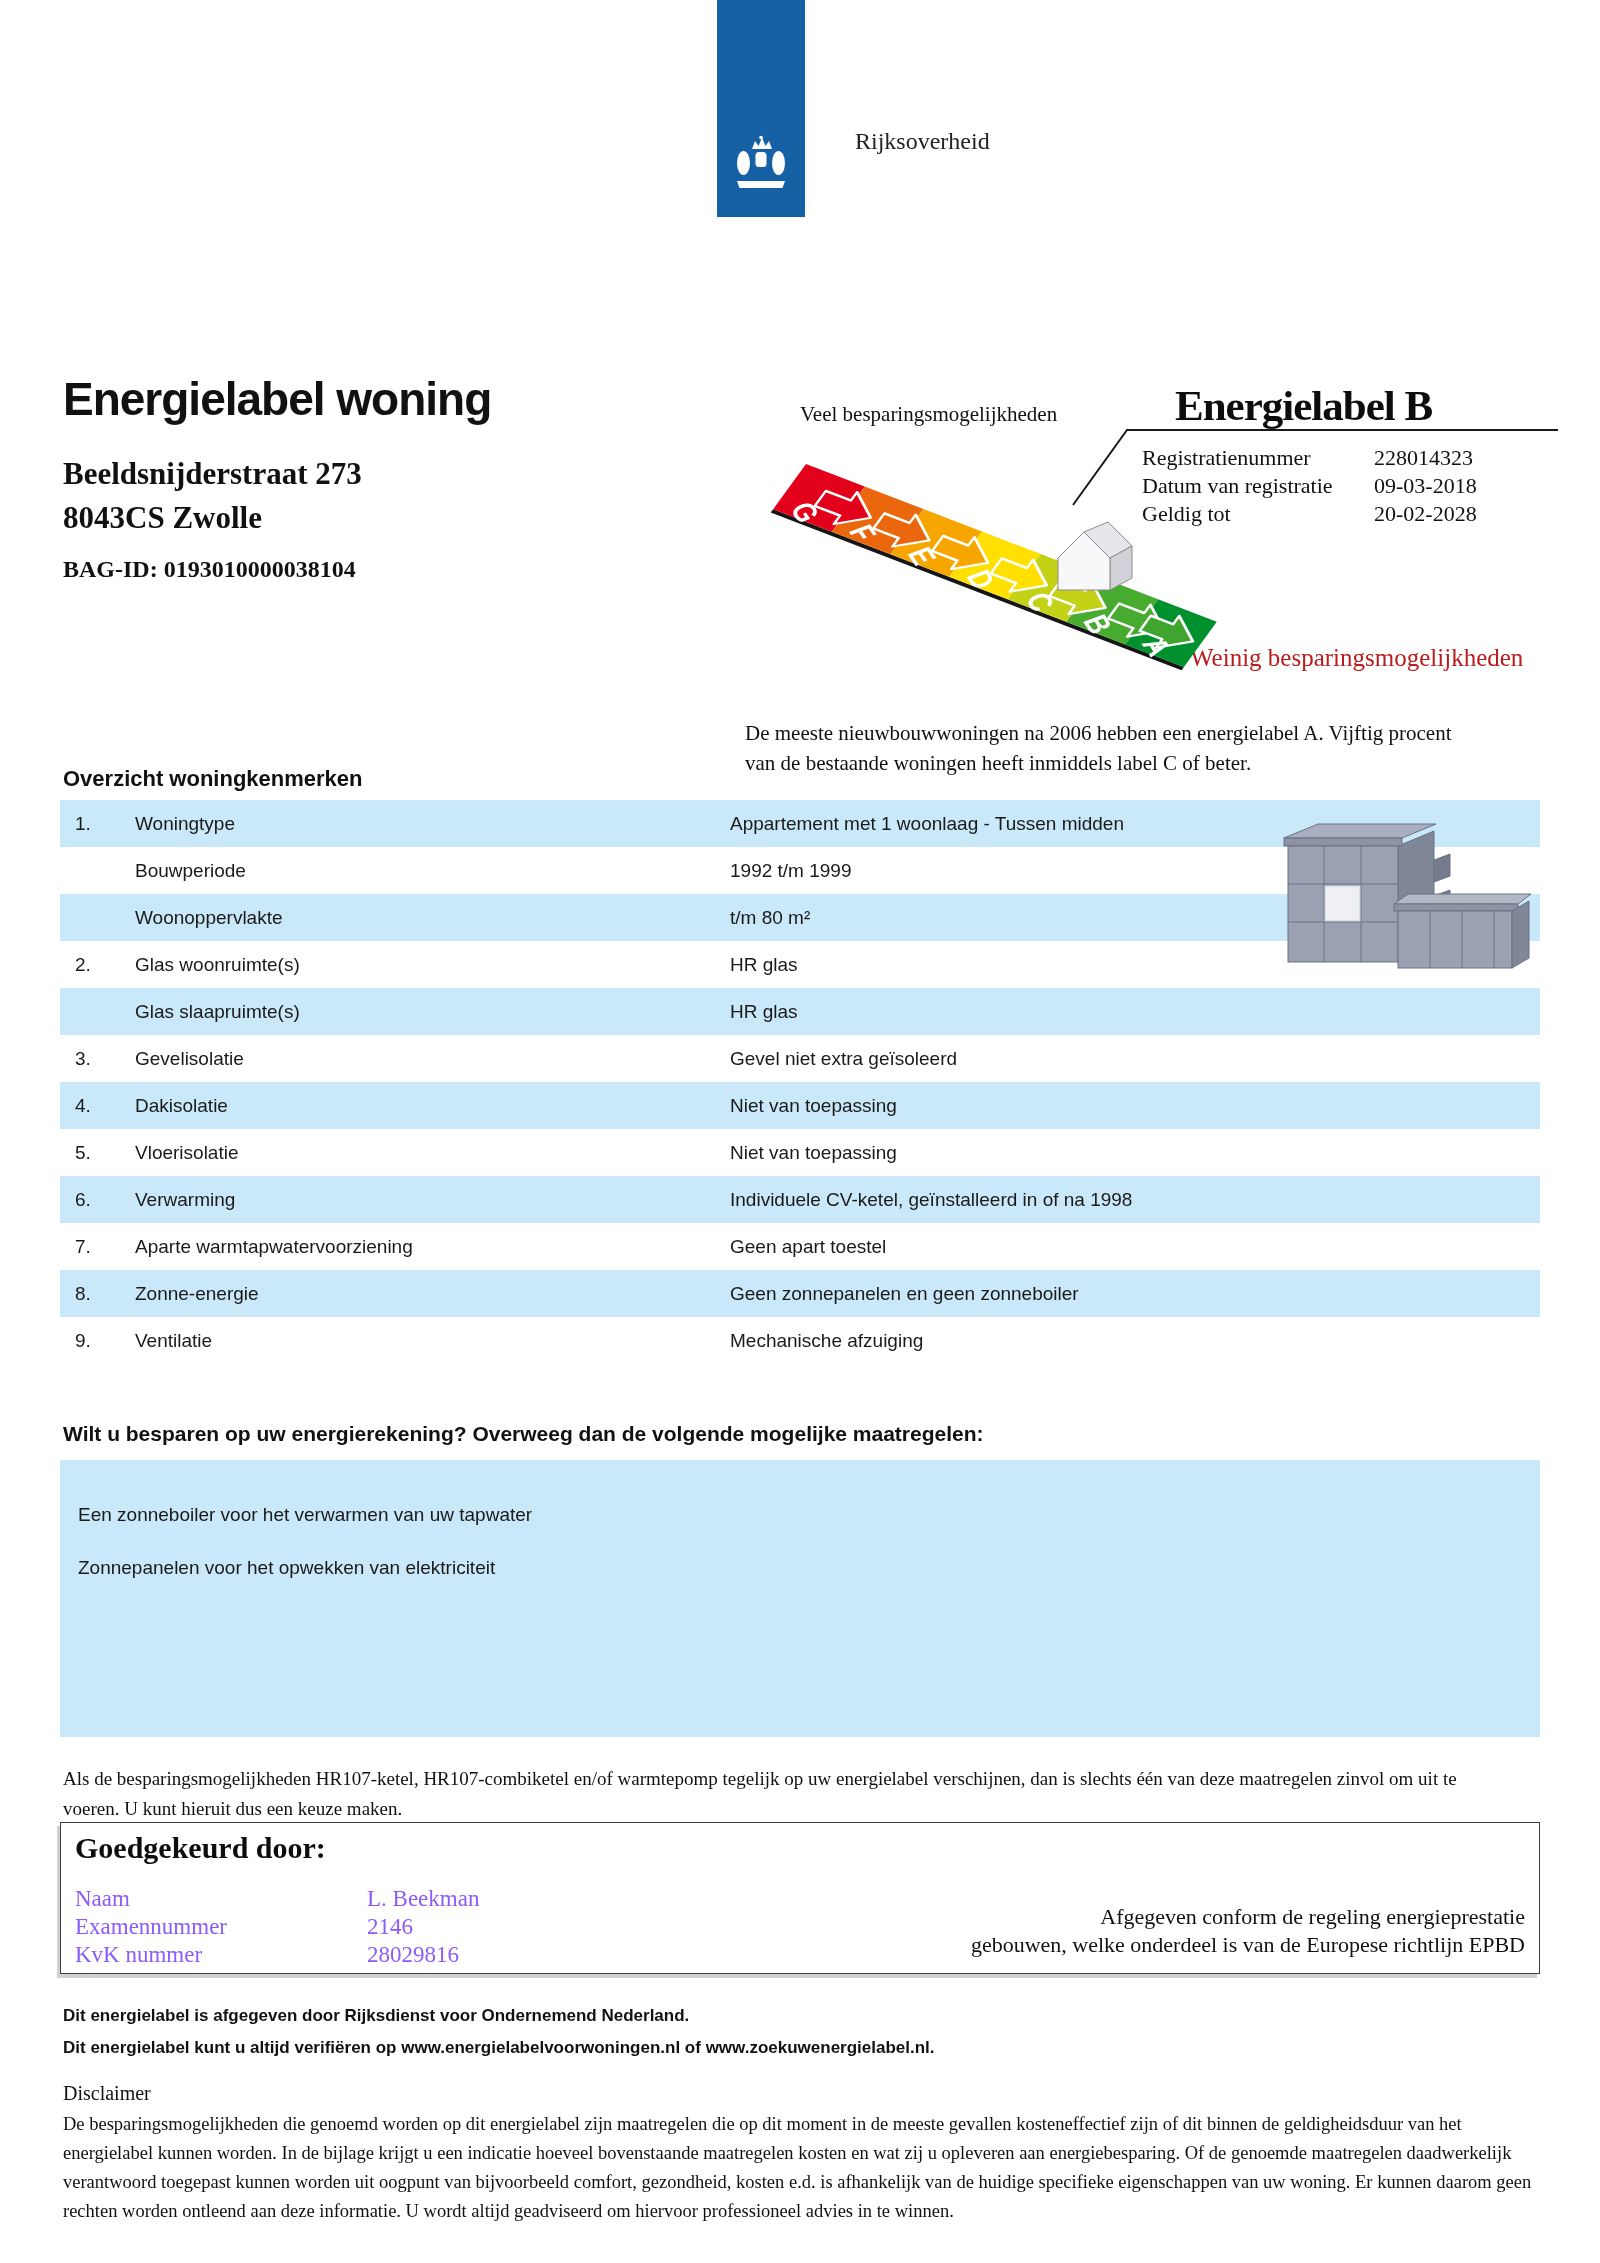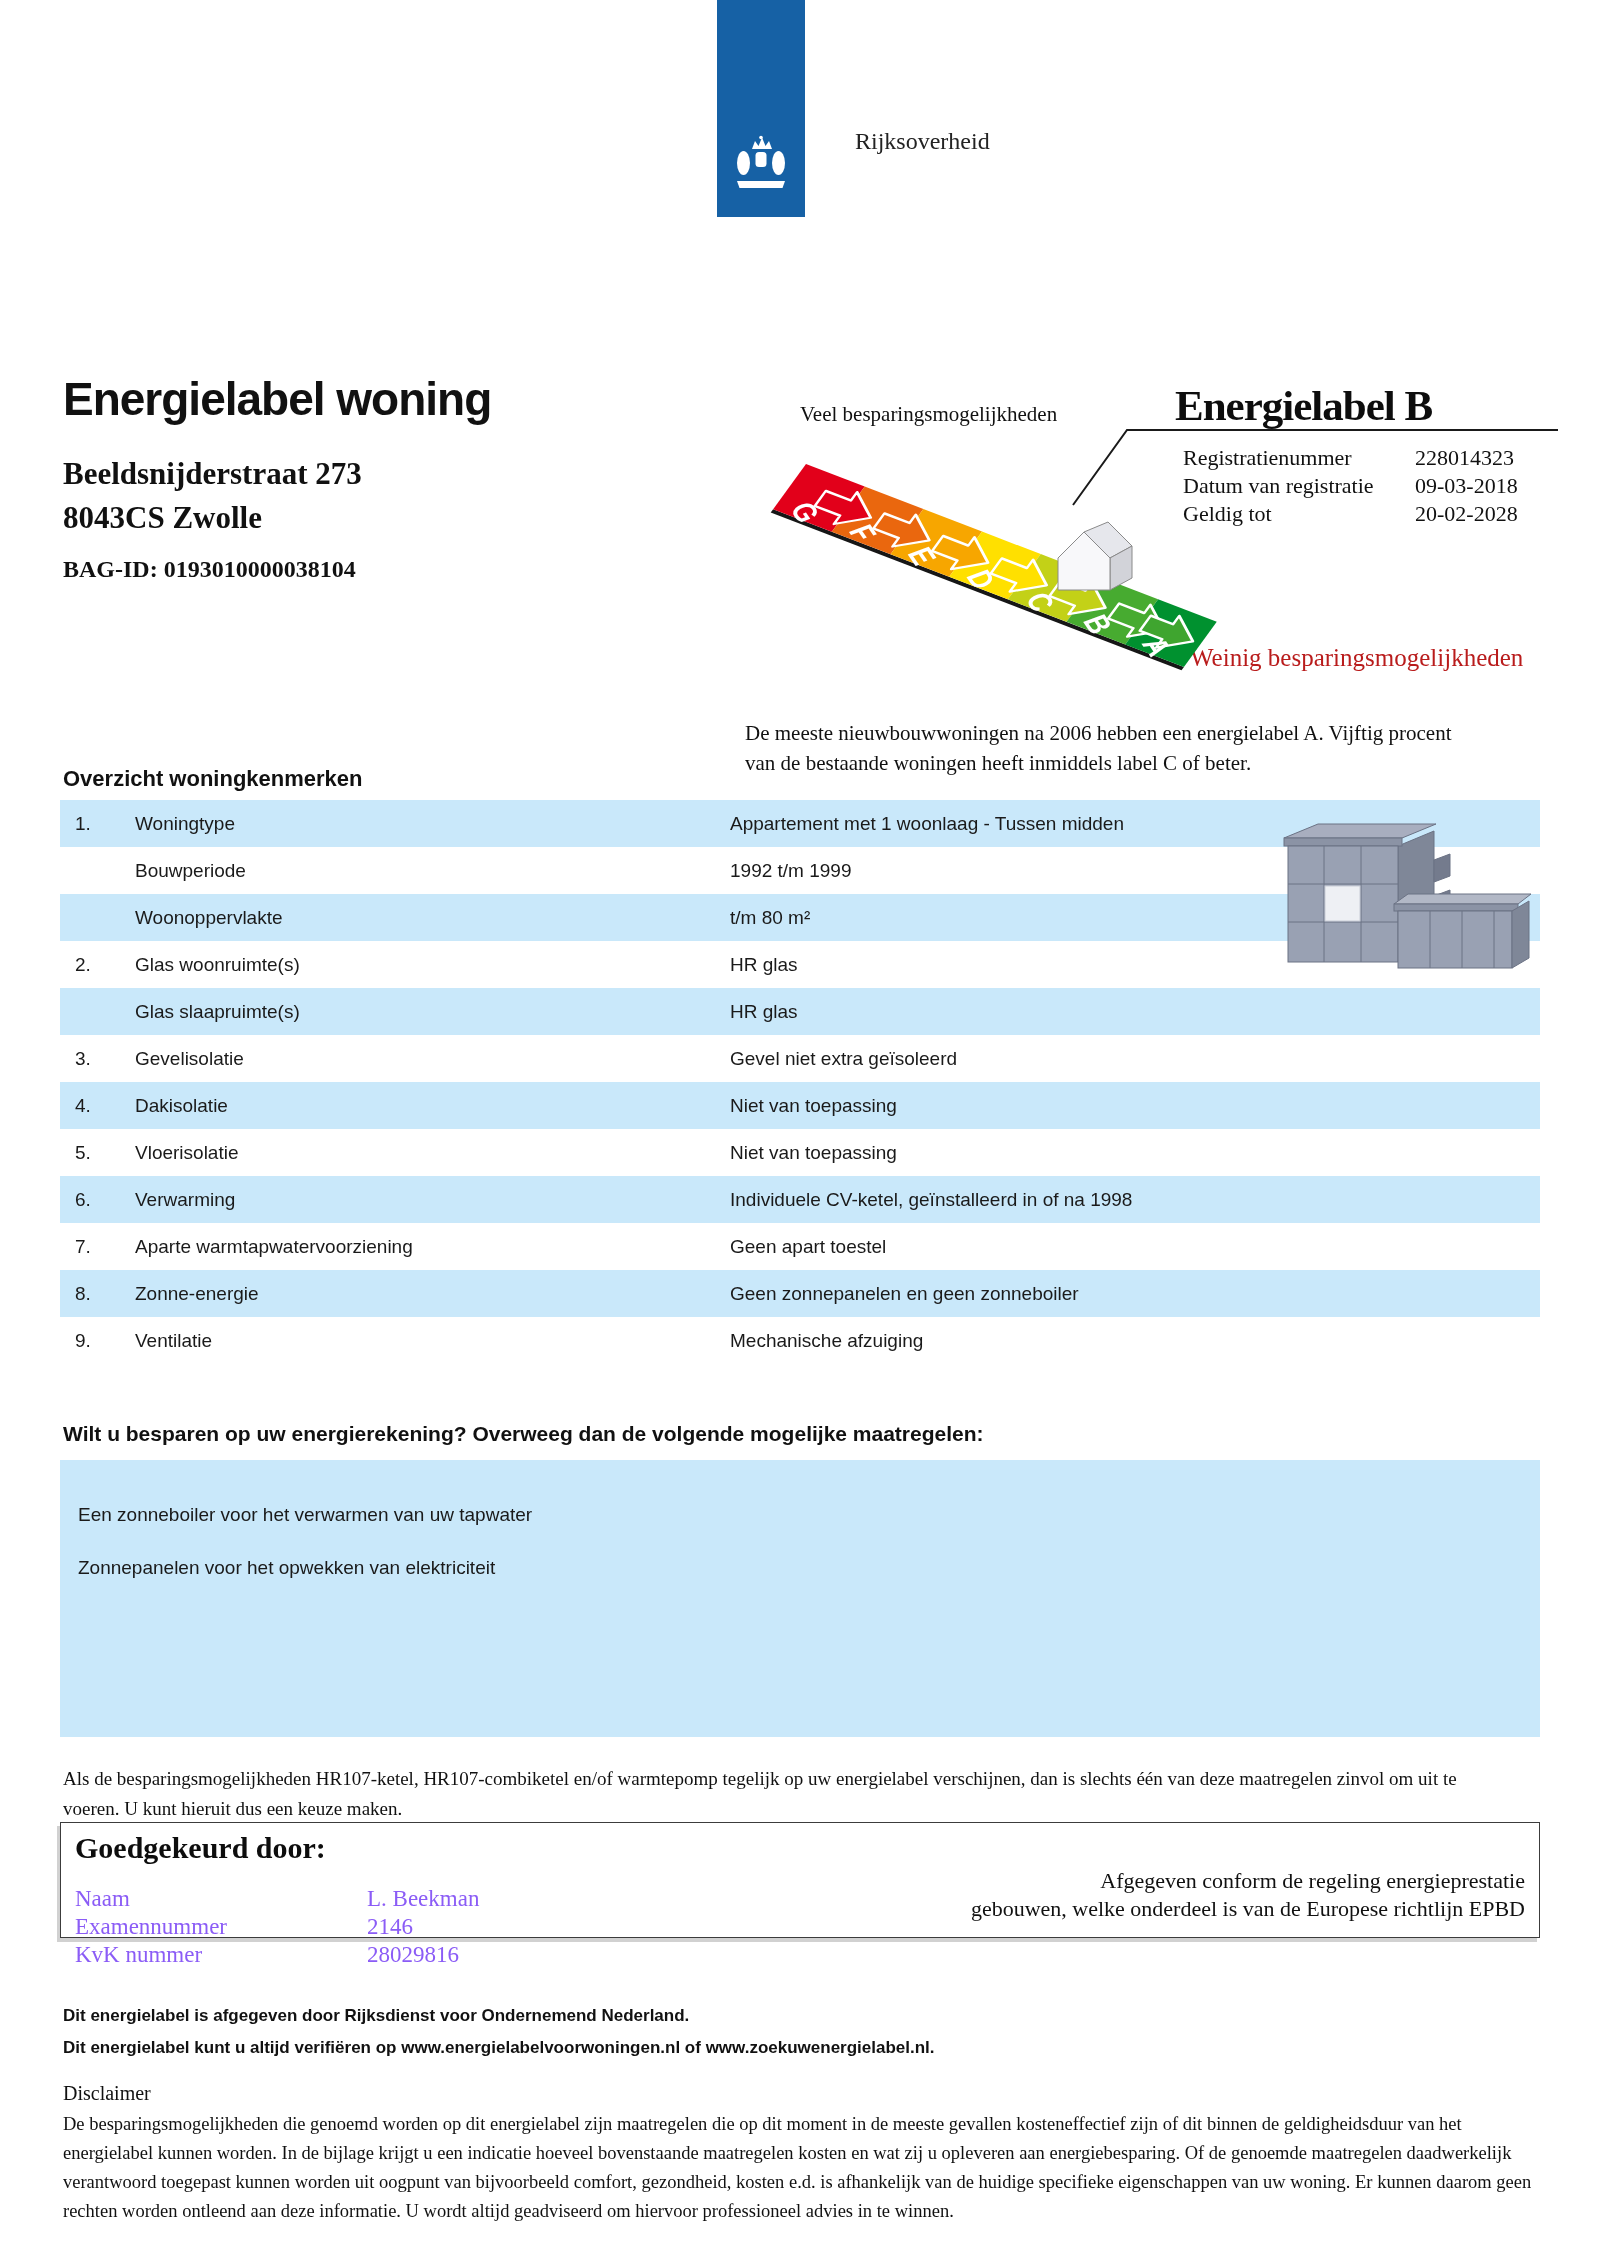--- a/index.html
+++ b/index.html
@@ -16,41 +16,41 @@
   
   .doc-title{left:63px;top:372px;font-size:46px;font-weight:bold;letter-spacing:-1px;color:#111;}
   .addr1{left:63px;top:456px;font-size:31px;font-weight:bold;color:#111;}
   .addr2{left:63px;top:500px;font-size:31px;font-weight:bold;color:#111;}
   .bagid{left:63px;top:556px;font-size:24px;font-weight:bold;color:#111;}
 
   
   .veel{left:800px;top:402px;font-size:21px;color:#111;}
   .weinig{left:1190px;top:644px;font-size:25px;color:#b91c1c;}
   .elabel-title{left:1175px;top:381px;font-size:43px;font-weight:bold;letter-spacing:-1px;color:#0d0d0d;}
-  .reg-block{left:1183px;top:444px;width:380px;}
+  .reg-block{left:1142px;top:444px;width:380px;}
   .reg-row{display:flex;font-size:22px;line-height:28px;color:#111;}
   .reg-row .rl{width:232px;flex:none;}
   .label-graphic{left:770px;top:418px;width:790px;height:262px;}
   .note{left:745px;top:718px;width:730px;font-size:21px;line-height:30px;color:#111;}
 
   
   .overzicht{left:63px;top:766px;font-size:22px;font-weight:bold;color:#111;}
   .ftable{left:60px;top:800px;width:1480px;}
   .trow{display:grid;grid-template-columns:60px 595px 1fr;align-items:center;height:47px;padding-left:15px;font-size:19px;color:#1a1a1a;}
   .trow.shaded{background:#c9e8fa;}
   .building{left:1280px;top:812px;width:252px;height:164px;}
 
   
   .measures-head{left:63px;top:1422px;font-size:21px;font-weight:bold;color:#111;}
   .measures-box{left:60px;top:1460px;width:1480px;height:277px;background:#c9e8fa;box-sizing:border-box;padding:44px 0 0 18px;}
   .mitem{font-size:19px;color:#1a1a1a;margin-bottom:31px;}
   .als-note{left:63px;top:1764px;width:1420px;font-size:19px;line-height:30px;color:#111;}
 
   
-  .approval{left:60px;top:1822px;width:1480px;height:116px;border:1px solid #3c3c3c;
+  .approval{left:60px;top:1822px;width:1480px;height:152px;border:1px solid #3c3c3c;
             box-sizing:border-box;background:#fff;box-shadow:-3px 4px 0 rgba(0,0,0,0.18);padding-left:23px;}
   .approval-head{position:absolute;left:14px;top:8px;font-size:30px;font-weight:bold;color:#0d0d0d;}
   .approval-rows{position:absolute;left:14px;top:62px;}
   .arow{display:flex;font-size:23px;line-height:28px;color:#8b5cf6;}
   .arow .al{width:292px;flex:none;}
   .conform{position:absolute;right:14px;bottom:14px;width:720px;text-align:right;font-size:22px;line-height:28px;color:#111;}
 
   
   .issued1{left:63px;top:2006px;font-size:17px;font-weight:bold;color:#111;}
   .issued2{left:63px;top:2038px;font-size:17px;font-weight:bold;color:#111;}

